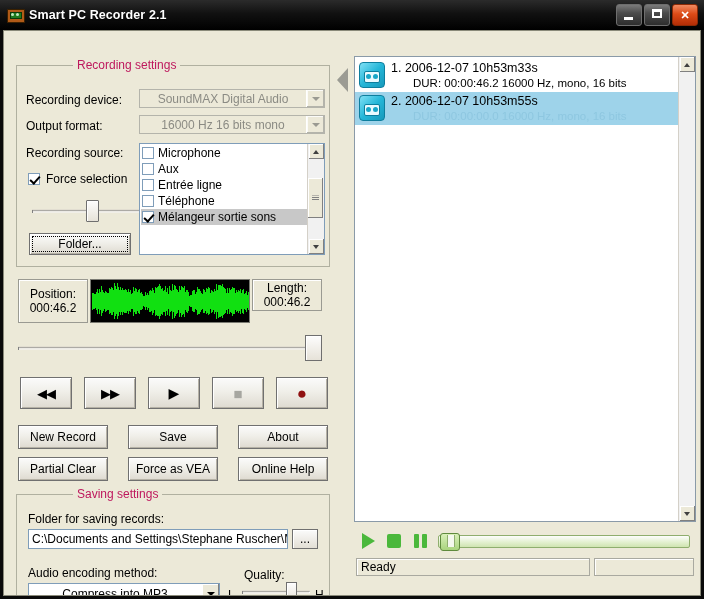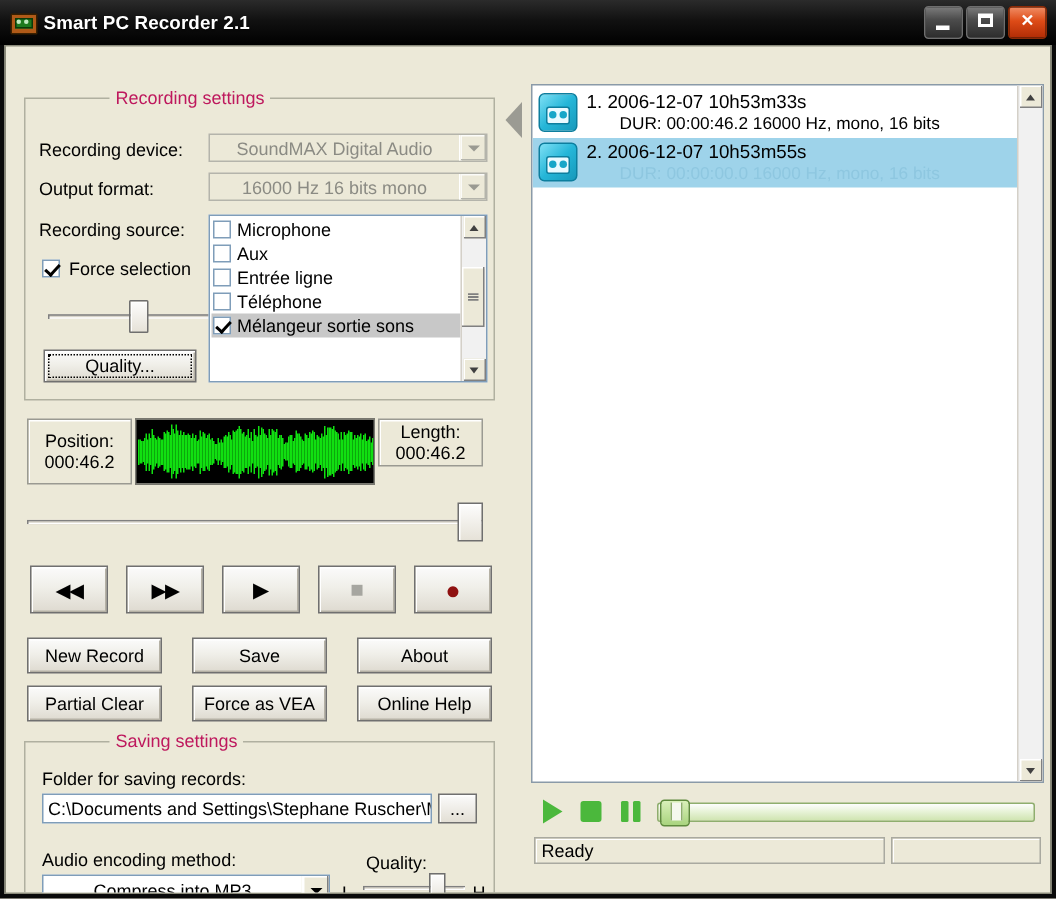--- a/index.html
+++ b/index.html
@@ -381,21 +381,21 @@
         <span class="cbx checked"></span>
         <span class="lbl" style="position:static;">Force selection</span>
       </div>
 
       <div class="slider vol" style="left:28px;top:168px;width:120px;height:24px;">
         <div class="track"></div>
         <div class="thumb" style="left:54px;"></div>
       </div>
 
       <div class="btn focus" style="left:25px;top:202px;width:102px;height:22px;">
-        <span>Quality...</span>
+        <span>Folder...</span>
       </div>
 
       <div class="srclist" style="left:135px;top:112px;width:186px;height:112px;">
         <div class="inner">
           <div class="srcrow">
             <span class="cbx"></span>
             <span>Microphone</span>
           </div>
           <div class="srcrow">
             <span class="cbx"></span>

